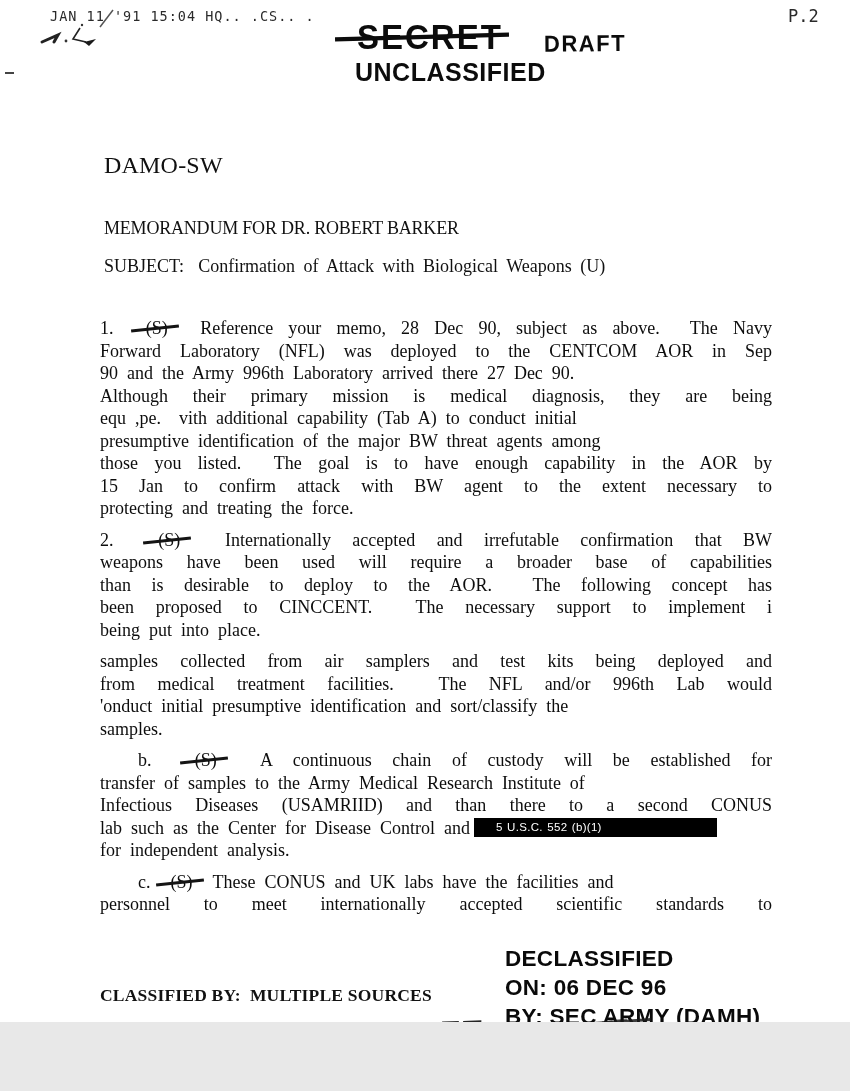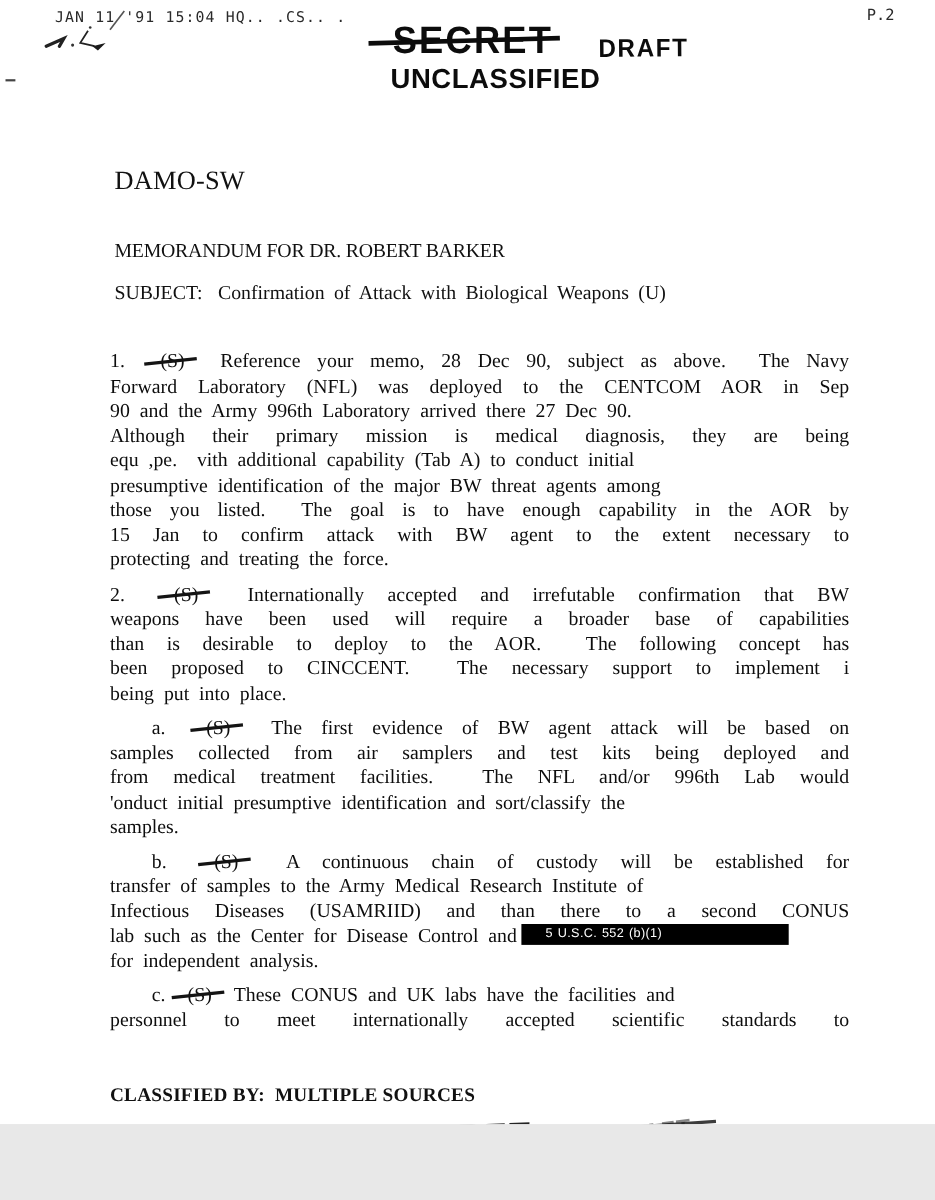--- a/index.html
+++ b/index.html
@@ -9,21 +9,21 @@
     font-family:"Liberation Serif","DejaVu Serif",serif;
   }
   
   .fax-left{
     position:absolute; left:50px; top:8px;
     font-family:"DejaVu Sans Mono",monospace; font-size:13.5px; letter-spacing:1px; color:#2a2a2a;
     white-space:nowrap;
   }
   .fax-page{
     position:absolute; left:788px; top:6px;
-    font-family:"DejaVu Sans Mono",monospace; font-size:14px; color:#2a2a2a;
+    font-family:"DejaVu Sans Mono",monospace; font-size:17px; color:#2a2a2a;
   }
   
   .secret-top{
     position:absolute; left:357px; top:18px;
     font-family:"Liberation Sans","DejaVu Sans",sans-serif;
     font-weight:700; font-size:33px; letter-spacing:2px;
     transform:scaleY(1.05); color:#0c0c0c; white-space:nowrap;
   }
   .secret-top .strike{
     position:absolute; left:-22px; right:-6px; top:17px; height:4px;
@@ -150,21 +150,20 @@
         <div class="line">protecting and treating the force.</div>
       </div>
       <div class="para">
         <div class="line just"><span class="pnum">2.&nbsp;&nbsp;</span><span class="scls">(S)</span>&nbsp;&nbsp;Internationally accepted and irrefutable confirmation that BW</div>
         <div class="line just">weapons have been used will require a broader base of capabilities</div>
         <div class="line just">than is desirable to deploy to the AOR.&nbsp; The following concept has</div>
         <div class="line just">been proposed to CINCCENT.&nbsp; The necessary support to implement i</div>
         <div class="line">being put into place.</div>
       </div>
       <div class="para">
-        <div class="line just ind"><span class="pnum">a.&nbsp;&nbsp;</span><span class="scls">(S)</span>&nbsp;&nbsp;The first evidence of BW agent attack will be based on</div>
         <div class="line just">samples collected from air samplers and test kits being deployed and</div>
         <div class="line just">from medical treatment facilities.&nbsp; The NFL and/or 996th Lab would</div>
         <div class="line">'onduct initial presumptive identification and sort/classify the</div>
         <div class="line">samples.</div>
       </div>
       <div class="para">
         <div class="line just ind"><span class="pnum">b.&nbsp;&nbsp;</span><span class="scls">(S)</span>&nbsp;&nbsp;A continuous chain of custody will be established for</div>
         <div class="line">transfer of samples to the Army Medical Research Institute of</div>
         <div class="line just">Infectious Diseases (USAMRIID) and than there to a second CONUS</div>
         <div class="line">lab such as the Center for Disease Control and<span class="redact">5 U.S.C. 552 (b)(1)</span></div>
@@ -179,20 +178,26 @@
   <div class="classby">CLASSIFIED BY:&nbsp; MULTIPLE SOURCES</div>
   <div class="declon">DECLASSIFY ON:&nbsp; OADR</div>
   <div class="unclass-bottom">UNCLASSIFIED</div>
   <div class="secret-bottom">
     <span>SECRET</span>
     <span class="strike"></span>
   </div>
 
   <div class="draft-bottom">DRAFT</div>
   <div class="stamp-scratch"></div>
+  <div class="declass-stamp">
+    <div>DECLASSIFIED</div>
+    <div>ON: 06 DEC 96</div>
+    <div>BY: SEC ARMY (DAMH)</div>
+    <div>UNDER SEC 3.4 EO 12958</div>
+  </div>
 
   <svg class="scribbles" style="left:738px;top:1016px;" width="100" height="64" viewBox="0 0 100 64">
     <path d="M52,10 L34,48" stroke="#111" stroke-width="2.6" fill="none" stroke-linecap="round"></path>
     <path d="M74,12 L58,50" stroke="#111" stroke-width="2.6" fill="none" stroke-linecap="round"></path>
     <path d="M36,48 q-6,2 -4,8 q2,5 7,2" stroke="#111" stroke-width="2" fill="none" stroke-linecap="round"></path>
     <path d="M60,50 q-4,6 0,10" stroke="#111" stroke-width="2" fill="none" stroke-linecap="round"></path>
   </svg>
 
   <div class="bottom-bar"></div>
 </div>

